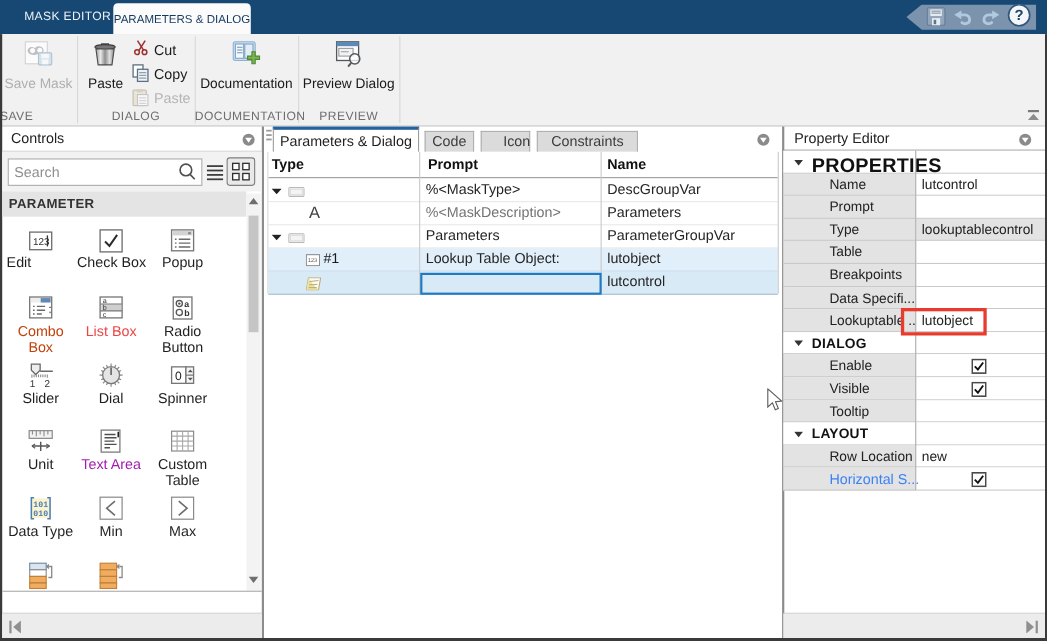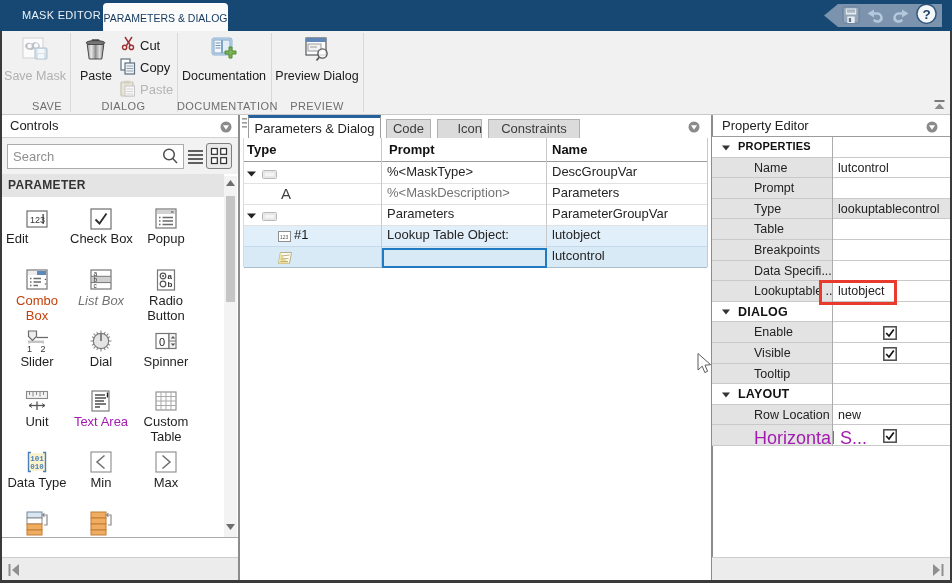--- a/index.html
+++ b/index.html
@@ -43,21 +43,21 @@
     <circle cx="10.5" cy="9.8" r="9.6" fill="#F4F7FA" stroke="#33567C" stroke-width="1.5"></circle>
     <text x="10.5" y="14.5" text-anchor="middle" font-family="Liberation Sans" font-size="13.5" font-weight="bold" fill="#1E4266">?</text>
   </g>
 </svg>
 
 <div class="abs" style="left:0;top:31px;width:952px;height:84px;background:#F1F1F1;border-bottom:1px solid #C9C9C9;"></div>
 <div class="abs" style="left:70px;top:33px;width:1px;height:79px;background:#D8D8D8;"></div>
 <div class="abs" style="left:177px;top:33px;width:1px;height:79px;background:#D8D8D8;"></div>
 <div class="abs" style="left:271px;top:33px;width:1px;height:79px;background:#D8D8D8;"></div>
 <div class="abs" style="left:363px;top:33px;width:1px;height:79px;background:#D8D8D8;"></div>
-<div class="txt" style="left:0px;top:100px;width:70px;text-align:center;font-size:11px;color:#6E6E6E;letter-spacing:0.4px;margin-left:12px;">SAVE</div>
+<div class="txt" style="left:0px;top:100px;width:70px;font-size:11px;color:#6E6E6E;letter-spacing:0.4px;">SAVE</div>
 <div class="txt" style="left:70px;top:100px;width:107px;text-align:center;font-size:11px;color:#6E6E6E;letter-spacing:0.4px;">DIALOG</div>
 <div class="txt" style="left:177px;top:100px;width:94px;text-align:center;font-size:11px;color:#6E6E6E;letter-spacing:0.4px;">DOCUMENTATION</div>
 <div class="txt" style="left:271px;top:100px;width:92px;text-align:center;font-size:11px;color:#6E6E6E;letter-spacing:0.4px;">PREVIEW</div>
 
 <svg class="abs" style="left:22px;top:37px;" width="27" height="24" viewBox="0 0 27 24">
   <rect x="1" y="1" width="20" height="20" fill="#FBFBFB" stroke="#D2D2D2" stroke-width="1"></rect>
   <path d="M3,9.5 C3,6 7,4.5 9.8,6.8 C11.8,4.2 16.5,4.8 17.5,7.8 C18.5,10.8 15.5,12.8 12.8,11.6 C10.8,13.8 4.5,13.5 3,9.5 Z" fill="#BCC1C7"></path>
   <circle cx="7.6" cy="9" r="2.3" fill="#FBFBFB"></circle>
   <circle cx="14.2" cy="8.6" r="2.3" fill="#FBFBFB"></circle>
   <rect x="13" y="11" width="12" height="11" rx="1" fill="#D7E1EA" stroke="#AEC1D1" stroke-width="1"></rect>
@@ -235,21 +235,21 @@
 </svg>
 <svg class="abs" style="left:154px;top:268px;" width="24" height="24" viewBox="0 0 24 24">
   <rect x="3.5" y="2" width="17" height="20" fill="#FFF" stroke="#767676" stroke-width="1.2"></rect>
   <circle cx="9" cy="8" r="2.8" fill="none" stroke="#555" stroke-width="1.2"></circle>
   <circle cx="9" cy="8" r="1.1" fill="#555"></circle>
   <circle cx="9" cy="16" r="2.8" fill="none" stroke="#555" stroke-width="1.2"></circle>
   <text x="13.5" y="11" font-family="Liberation Sans" font-size="8" font-weight="bold" fill="#333">a</text>
   <text x="13.5" y="19" font-family="Liberation Sans" font-size="8" font-weight="bold" fill="#333">b</text>
 </svg>
 <div class="txt" style="left:6px;top:293px;width:62px;text-align:center;font-size:13px;color:#c2410c;line-height:15px;">Combo<br>Box</div>
-<div class="txt" style="left:70px;top:293px;width:62px;text-align:center;font-size:13px;color:#737373;font-style:italic;">List Box</div>
+<div class="txt" style="left:70px;top:293px;width:62px;text-align:center;font-size:13px;color:#ef4444;">List Box</div>
 <div class="txt" style="left:135px;top:293px;width:62px;text-align:center;font-size:13px;color:#1F1F1F;line-height:15px;">Radio<br>Button</div>
 
 <svg class="abs" style="left:25px;top:329px;" width="24" height="24" viewBox="0 0 24 24">
   <path d="M3.5,2 L11.5,2 L11.5,7.5 L7.5,11.5 L3.5,7.5 Z" fill="#EDEDED" stroke="#6A6A6A" stroke-width="1.2"></path>
   <path d="M11.5,8.5 L23,8.5" stroke="#6A6A6A" stroke-width="1.3"></path>
   <g stroke="#8A8A8A" stroke-width="1">
     <path d="M4,11.5 L4,14.5 M6,11.5 L6,14 M8,11.5 L8,14 M10,11.5 L10,14 M12,11.5 L12,14 M14,11.5 L14,14 M16,11.5 L16,14 M18,11.5 L18,14.5"></path>
   </g>
   <text x="2" y="23" font-family="Liberation Sans" font-size="9" fill="#333">1</text>
   <text x="15.5" y="23" font-family="Liberation Sans" font-size="9" fill="#333">2</text>
@@ -434,21 +434,21 @@
 <svg class="abs" style="left:926px;top:121px;" width="12" height="12" viewBox="0 0 12 12">
   <circle cx="6" cy="6" r="5.5" fill="#8A8A8A"></circle>
   <polygon points="2.9,4.3 9.1,4.3 6,8.7" fill="#FFF"></polygon>
 </svg>
 <div class="abs" style="left:712px;top:136px;width:238px;height:1px;background:#9C9C9C;"></div>
 
 <div class="abs" style="left:712px;top:137.0px;width:238px;height:20.6px;background:#FFF;border-bottom:1px solid #C9C9C9;"></div>
 <svg class="abs" style="left:722px;top:144.5px;" width="8" height="6" viewBox="0 0 8 6">
       <polygon points="0,0.5 8,0.5 4,5.5" fill="#333"></polygon>
     </svg>
-<div class="txt" style="left:738px;top:140.0px;font-size:11px;font-weight:bold;color:#111;letter-spacing:0.2px;">PROPERTIES</div>
+<div class="txt" style="left:738px;top:140.0px;font-size:18px;font-weight:bold;color:#111;letter-spacing:0.2px;">PROPERTIES</div>
 <div class="abs" style="left:712px;top:157.6px;width:120px;height:20.6px;background:#E3E3E3;border-bottom:1px solid #C9C9C9;"></div>
 <div class="abs" style="left:833px;top:157.6px;width:117px;height:20.6px;background:#FFF;border-bottom:1px solid #C9C9C9;"></div>
 <div class="txt" style="left:754px;top:160.6px;font-size:12.5px;color:#222;">Name</div>
 <div class="txt" style="left:838px;top:160.6px;font-size:12.5px;color:#222;">lutcontrol</div>
 <div class="abs" style="left:712px;top:178.2px;width:120px;height:20.6px;background:#E3E3E3;border-bottom:1px solid #C9C9C9;"></div>
 <div class="abs" style="left:833px;top:178.2px;width:117px;height:20.6px;background:#FFF;border-bottom:1px solid #C9C9C9;"></div>
 <div class="txt" style="left:754px;top:181.2px;font-size:12.5px;color:#222;">Prompt</div>
 <div class="abs" style="left:712px;top:198.8px;width:120px;height:20.6px;background:#E3E3E3;border-bottom:1px solid #C9C9C9;"></div>
 <div class="abs" style="left:833px;top:198.8px;width:117px;height:20.6px;background:#E3E3E3;border-bottom:1px solid #C9C9C9;"></div>
 <div class="txt" style="left:754px;top:201.8px;font-size:12.5px;color:#222;">Type</div>
@@ -492,21 +492,21 @@
 <svg class="abs" style="left:722px;top:391.7px;" width="8" height="6" viewBox="0 0 8 6">
       <polygon points="0,0.5 8,0.5 4,5.5" fill="#333"></polygon>
     </svg>
 <div class="txt" style="left:738px;top:387.2px;font-size:12.5px;font-weight:bold;color:#111;letter-spacing:0.2px;">LAYOUT</div>
 <div class="abs" style="left:712px;top:404.8px;width:120px;height:20.6px;background:#E3E3E3;border-bottom:1px solid #C9C9C9;"></div>
 <div class="abs" style="left:833px;top:404.8px;width:117px;height:20.6px;background:#FFF;border-bottom:1px solid #C9C9C9;"></div>
 <div class="txt" style="left:754px;top:407.8px;font-size:12.5px;color:#222;">Row Location</div>
 <div class="txt" style="left:838px;top:407.8px;font-size:12.5px;color:#222;">new</div>
 <div class="abs" style="left:712px;top:425.4px;width:120px;height:20.6px;background:#E3E3E3;border-bottom:1px solid #C9C9C9;"></div>
 <div class="abs" style="left:833px;top:425.4px;width:117px;height:20.6px;background:#FFF;border-bottom:1px solid #C9C9C9;"></div>
-<div class="txt" style="left:754px;top:428.4px;font-size:18px;color:#a21caf;">Horizontal S...</div>
+<div class="txt" style="left:754px;top:428.4px;font-size:13px;color:#3b82f6;">Horizontal S...</div>
 <svg class="abs" style="left:883px;top:428.9px;" width="14" height="14" viewBox="0 0 14 14">
       <rect x="0.8" y="0.8" width="12.4" height="12.4" fill="#FFF" stroke="#4A4A4A" stroke-width="1.5"></rect>
       <path d="M3.2,7 L6,10 L10.8,3.5" fill="none" stroke="#111" stroke-width="1.7"></path>
     </svg>
 <div class="abs" style="left:832px;top:137px;width:1px;height:309px;background:#ABABAB;"></div>
 
 <div class="abs" style="left:819px;top:279.5px;width:78px;height:25.5px;border:3px solid #E93A2E;"></div>
 
 <div class="abs" style="left:712px;top:557px;width:238px;height:1px;background:#CCCCCC;"></div>
 <div class="abs" style="left:712px;top:558px;width:238px;height:22px;background:#ECECEC;"></div>

